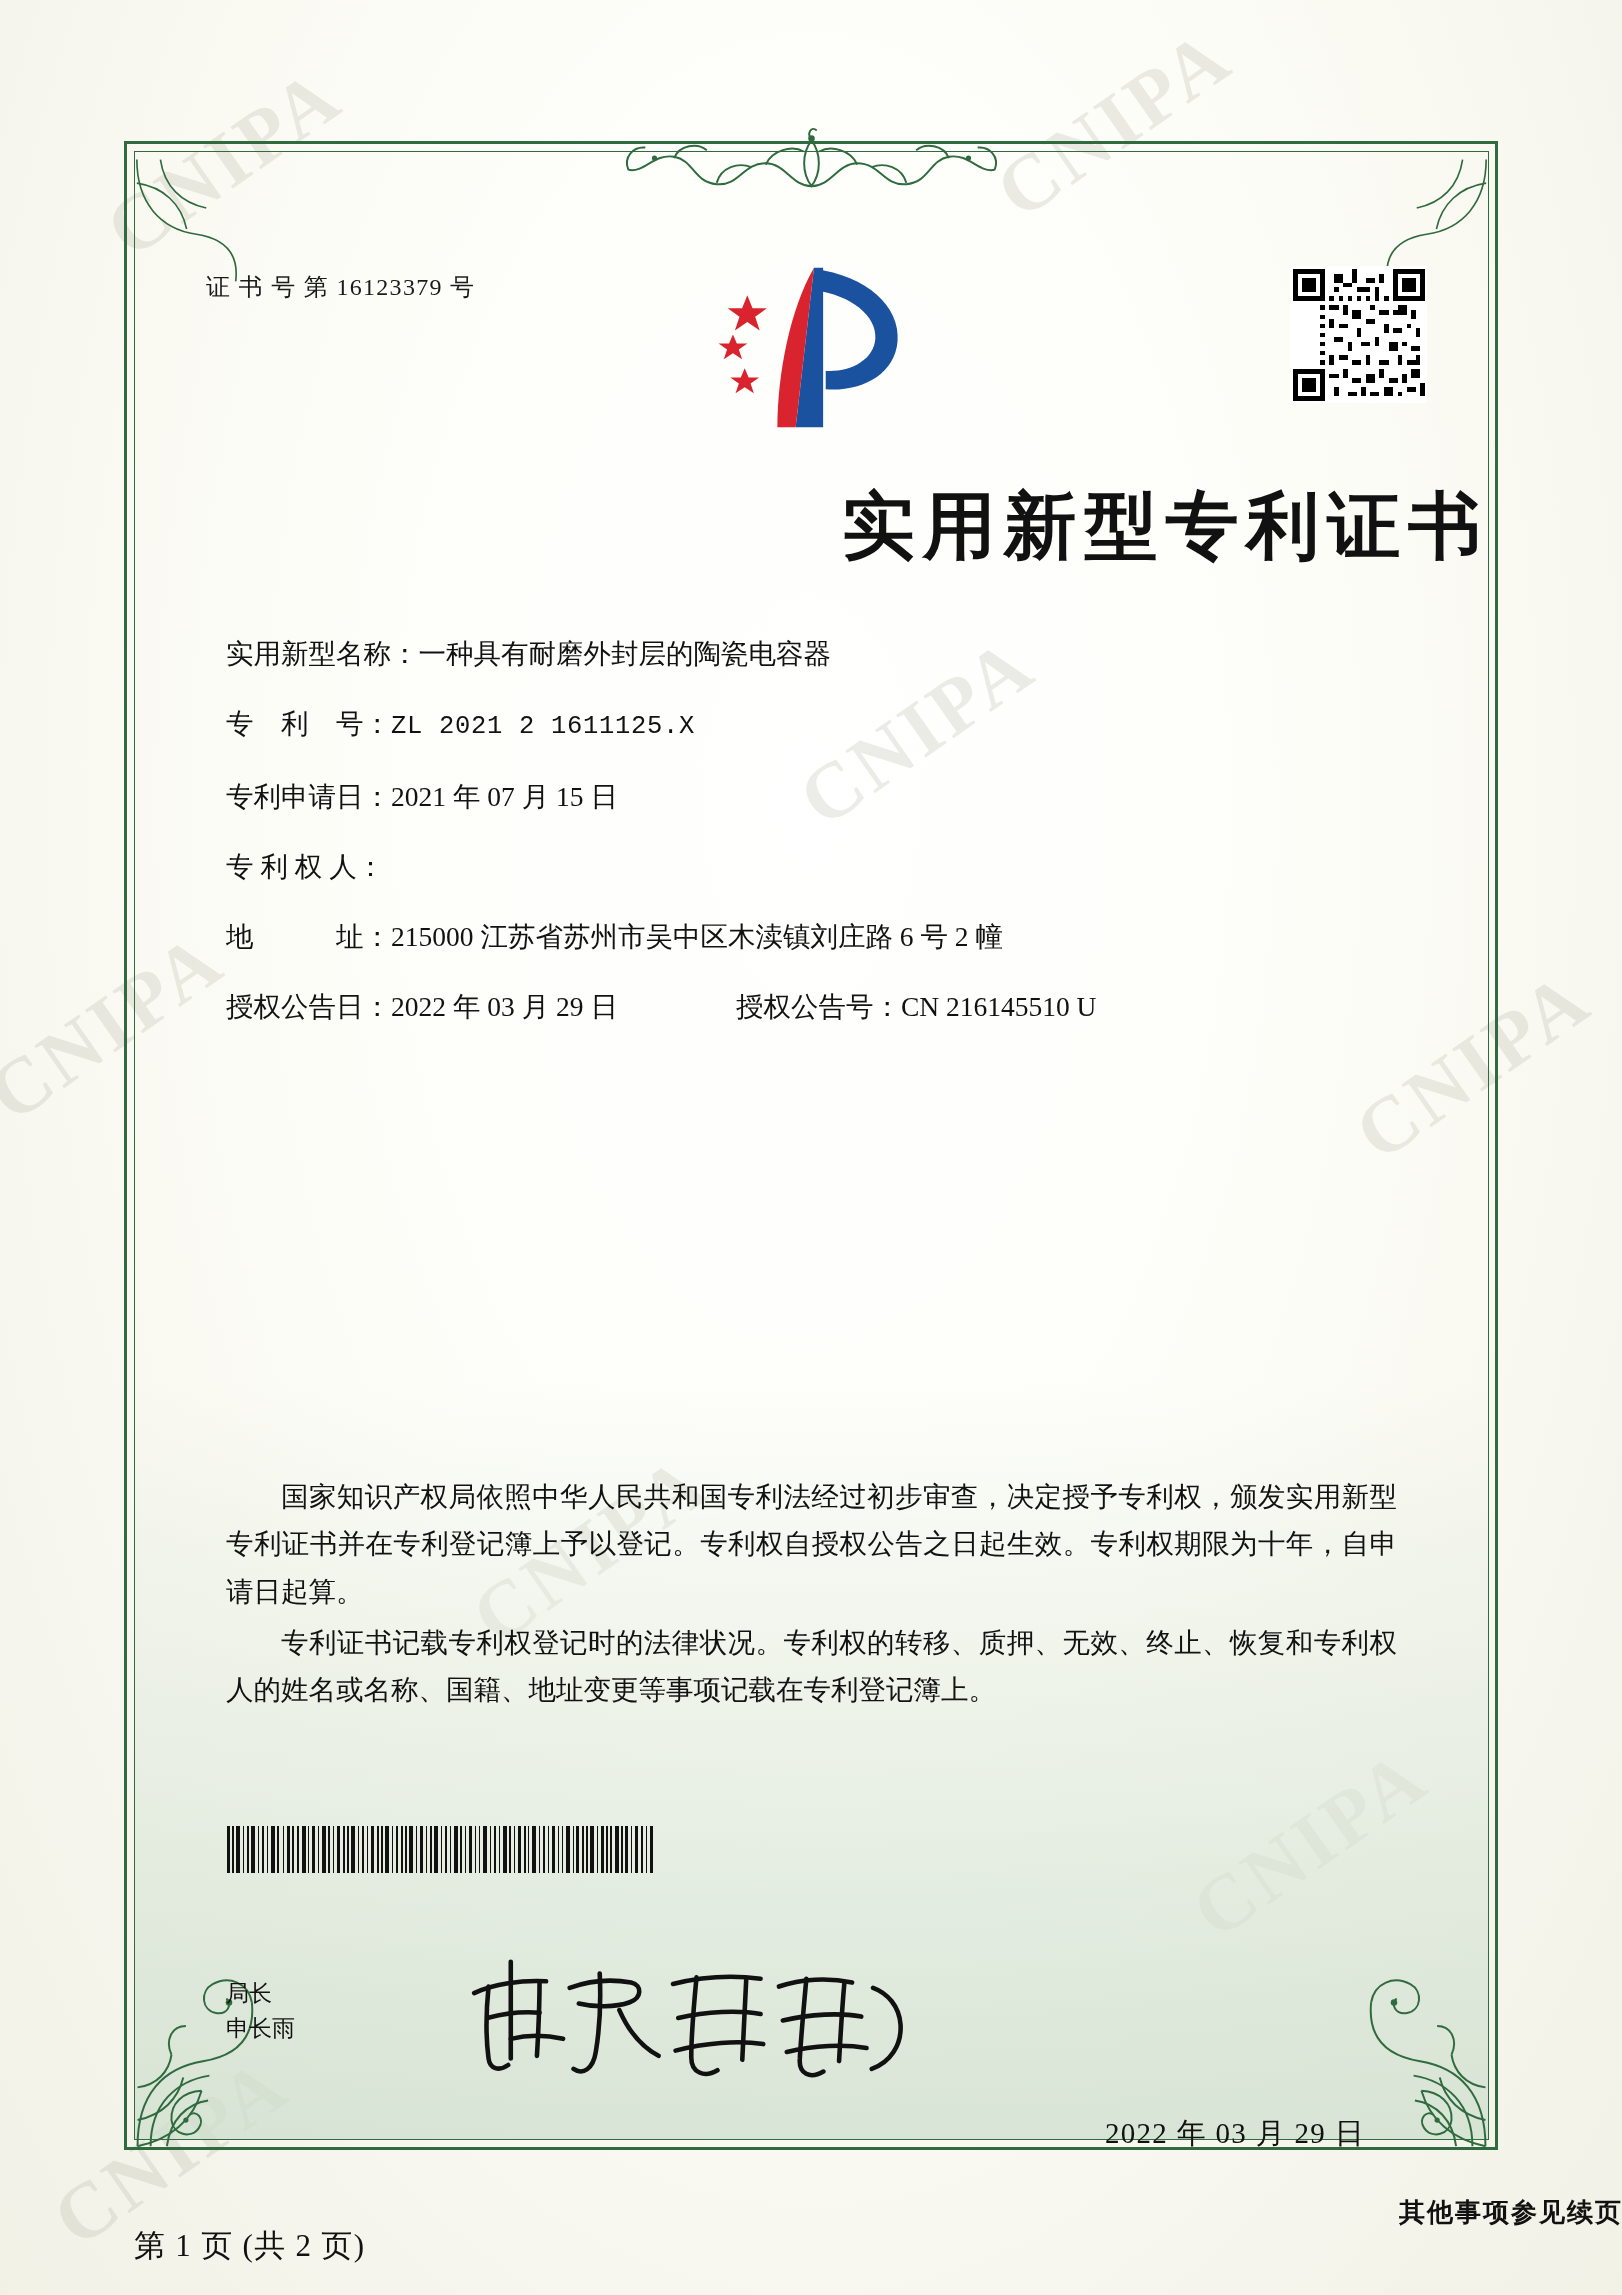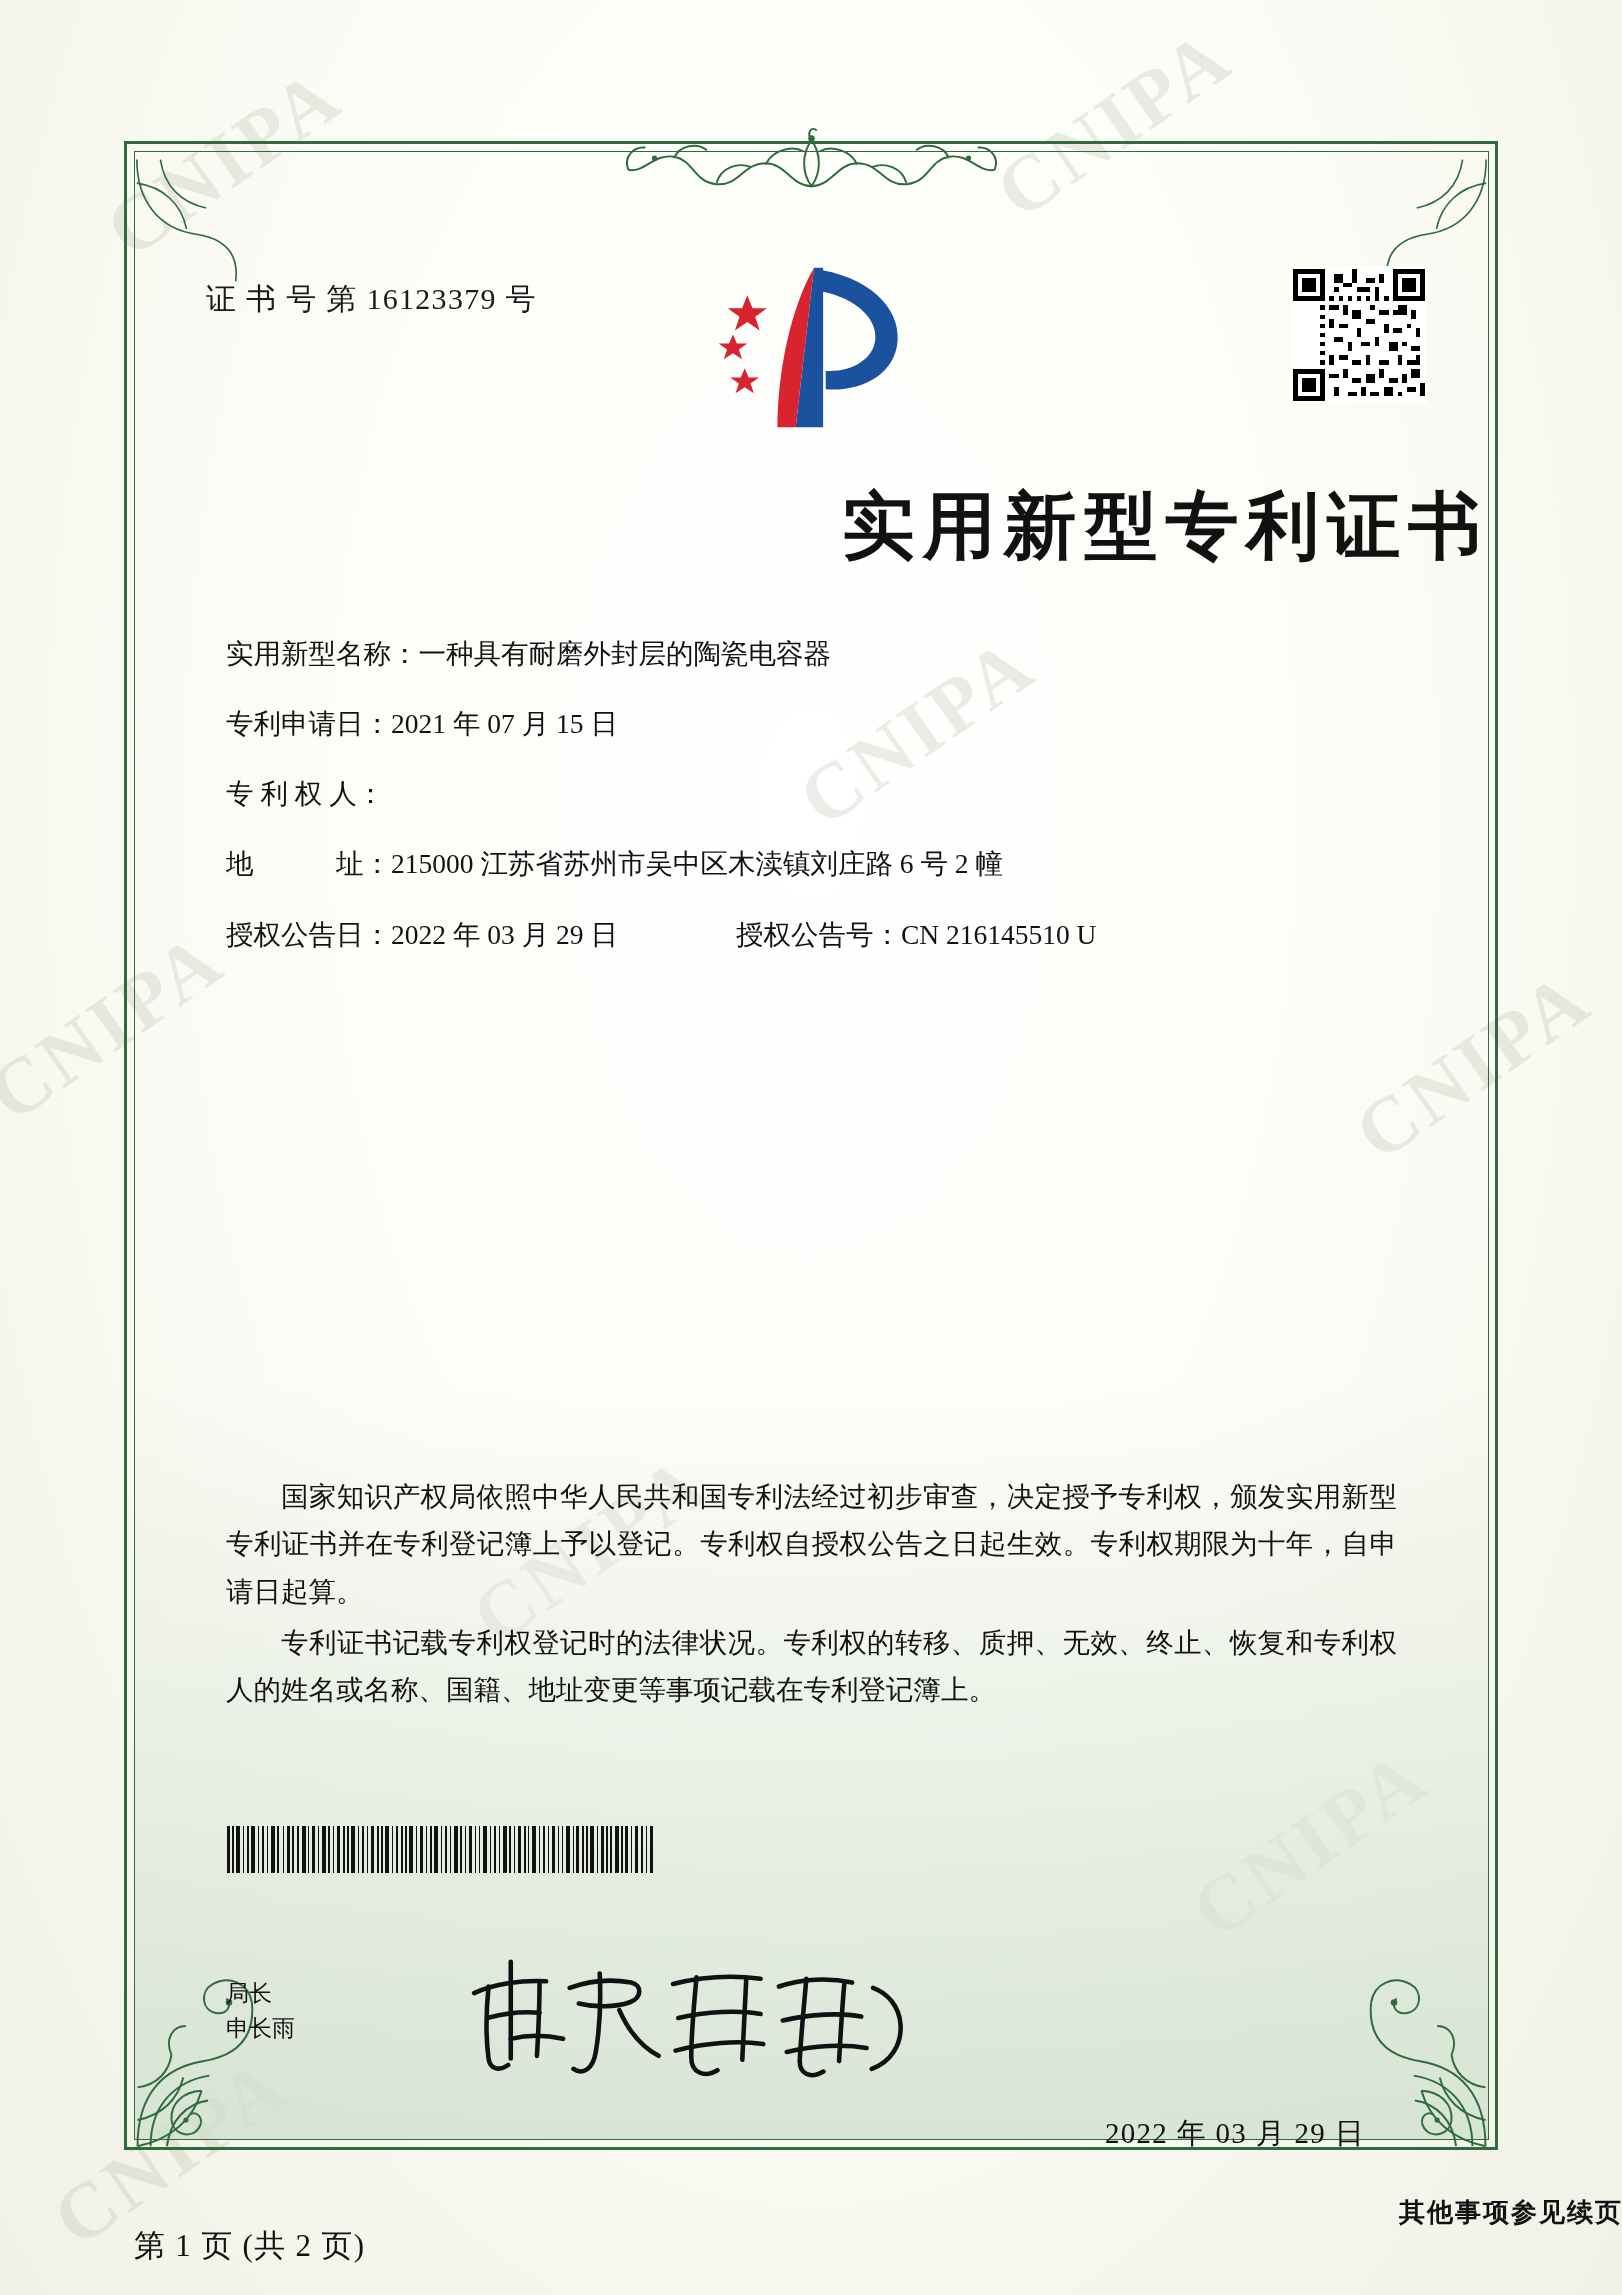--- a/index.html
+++ b/index.html
@@ -75,22 +75,22 @@
     position: absolute;
     left: 134px;
     top: 151px;
     width: 1355px;
     height: 1989px;
   }
 
   .cert-no {
     position: absolute;
     left: 72px;
-    top: 128px;
-    font-size: 30px;
+    top: 120px;
+    font-size: 24px;
     color: #1a1a1a;
     letter-spacing: 1.3px;
     font-family: Liberation Serif, serif;
   }
 
   
   .emblem {
     position: absolute;
     left: 50%;
     top: 105px;
@@ -443,20 +443,24 @@
     <div class="title">实用新型专利证书</div>
 
     <div class="fields">
 
       <div class="field-row">
         <span class="fl">实用新型名称：</span>
         <span class="fv">一种具有耐磨外封层的陶瓷电容器</span>
       </div>
 
 
+      <div class="field-row">
+        <span class="fl">专　利　号：</span>
+        <span class="fv mono">ZL 2021 2 1611125.X</span>
+      </div>
 
       <div class="field-row">
         <span class="fl">专利申请日：</span>
         <span class="fv">2021 年 07 月 15 日</span>
       </div>
 
       <div class="field-row">
         <span class="fl">专 利 权 人：</span>
       </div>
 

